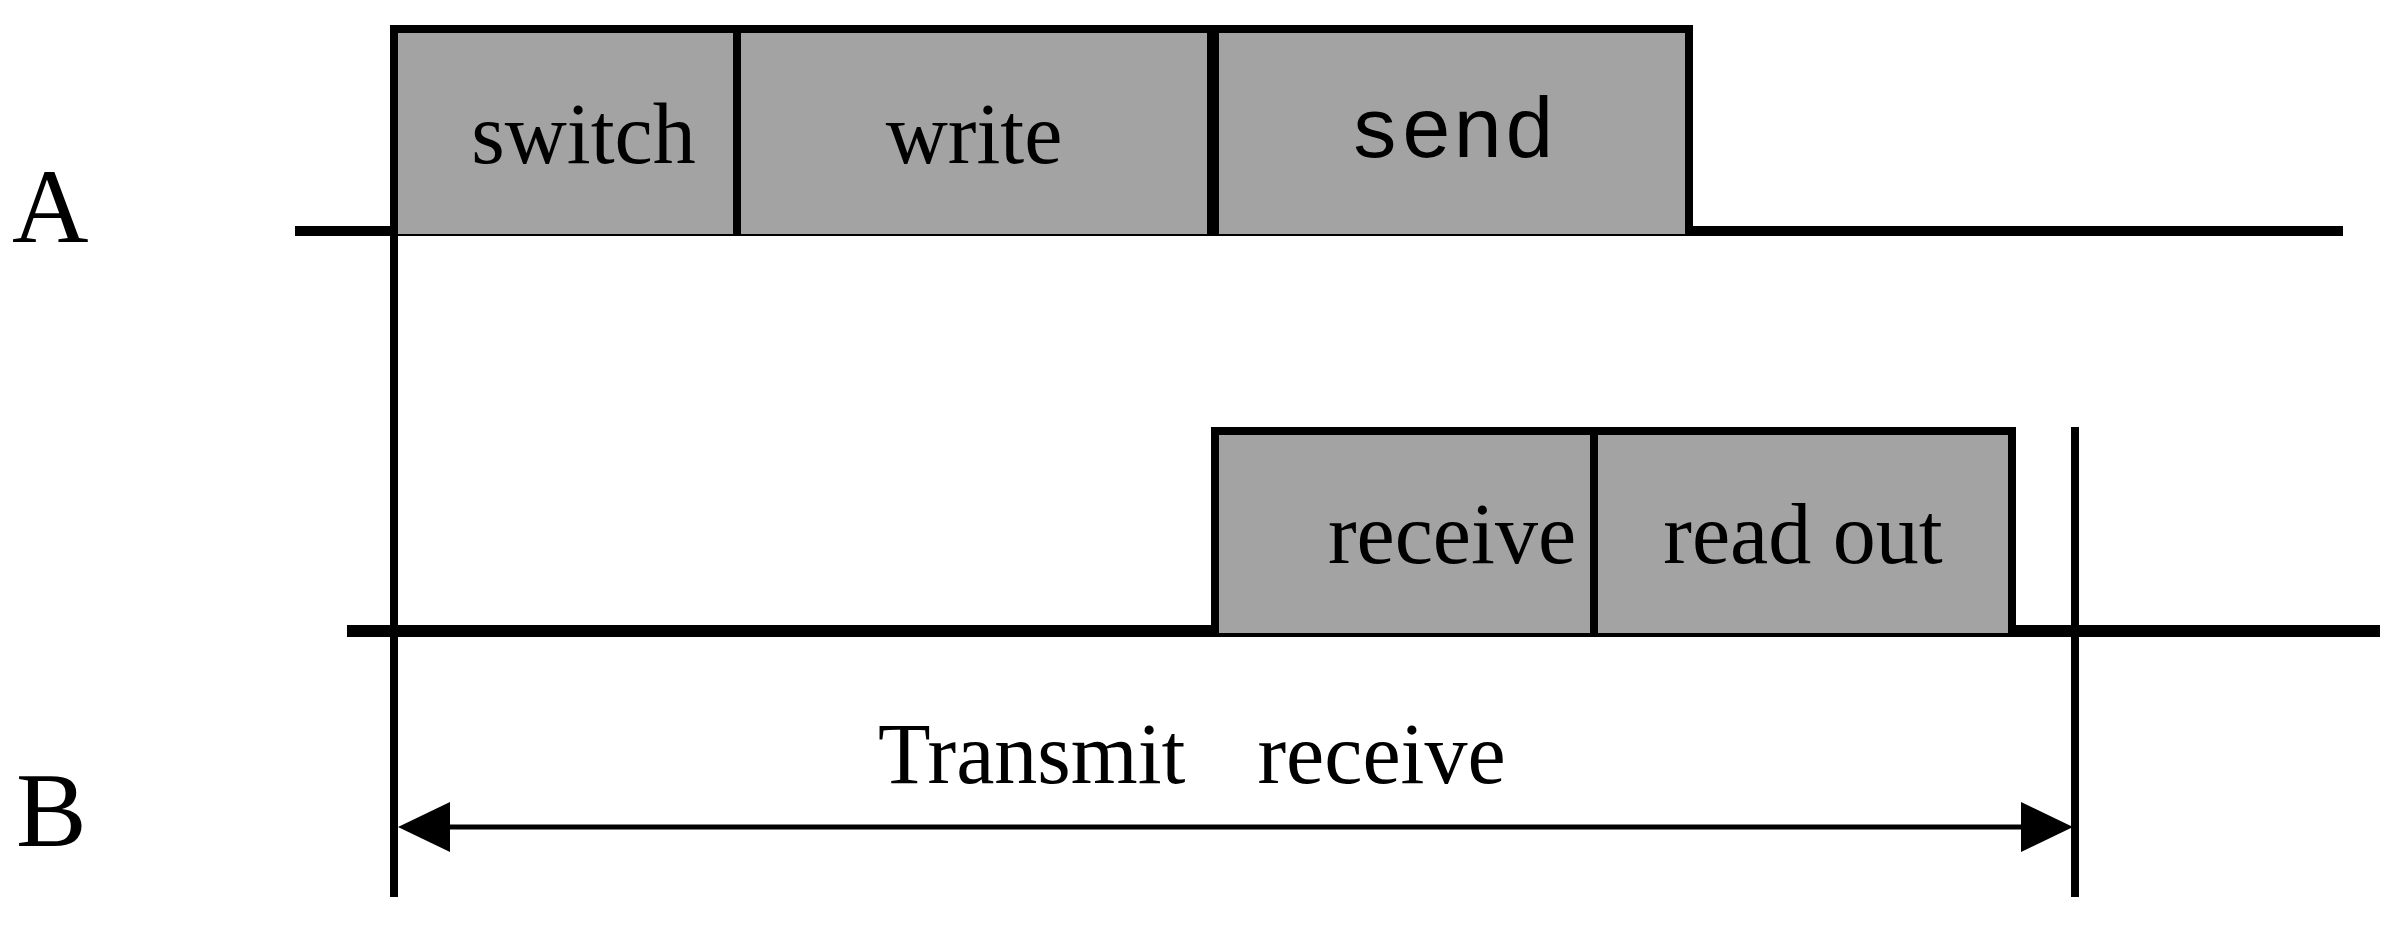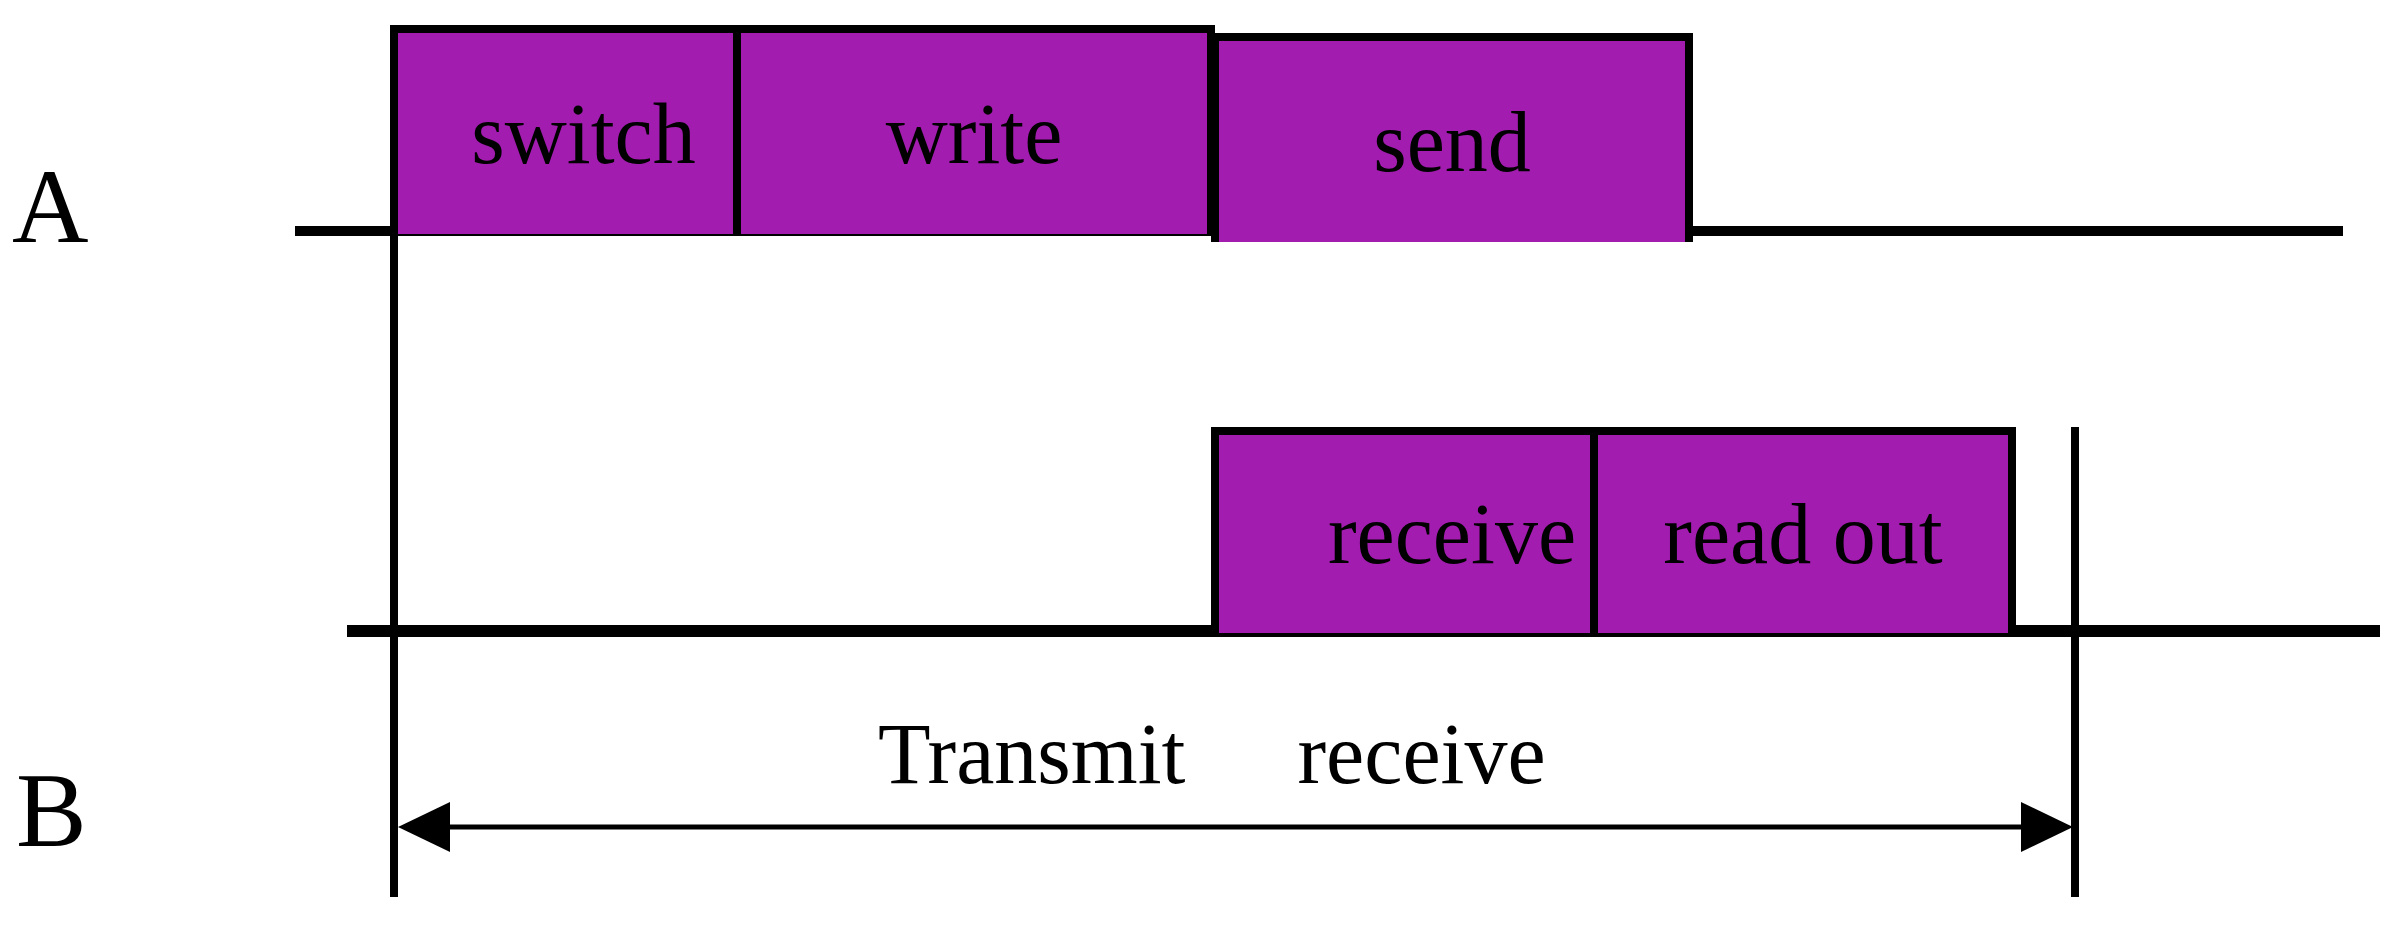--- a/index.html
+++ b/index.html
@@ -14,37 +14,37 @@
   .hline,.vline{position:absolute;background:#000000;}
   #line-a{left:295px;top:226px;width:2048px;height:10px;}
   #line-b{left:347px;top:625px;width:2033px;height:12px;}
   #vline-left{left:390px;top:25px;width:8px;height:872px;}
   #vline-right{left:2071px;top:427px;width:8px;height:470px;}
 
   .box{
     position:absolute;
     border:8px solid #000000;
     border-bottom:none;
-    background:#a21caf;
+    background:#a3a3a3;
     display:flex;align-items:center;justify-content:center;
     font-size:86px;line-height:1;white-space:nowrap;
   }
   #box-switch {left:390px; top:25px; width:371px;height:201px;}
   #box-write  {left:733px; top:25px; width:466px;height:201px;}
-  #box-send   {left:1211px;top:33px; width:466px;height:201px;}
+  #box-send   {left:1211px;top:25px; width:466px;height:201px;font-family:Liberation Mono, monospace;}
   #box-receive{left:1211px;top:427px;width:466px;height:198px;}
   #box-readout{left:1590px;top:427px;width:410px;height:198px;}
 
   .tl-label{position:absolute;font-size:106px;line-height:1;}
   #label-a{left:12px;top:154px;}
   #label-b{left:16px;top:758px;}
 
   .span-text{
     position:absolute;left:878px;top:711px;
-    display:flex;gap:112px;
+    display:flex;gap:72px;
     font-size:86px;line-height:1;white-space:nowrap;text-align:right;
   }
   .arrow-svg{position:absolute;left:396px;top:798px;}
 </style>
 </head>
 <body>
 
 <div class="canvas">
 
   <div class="tl-label" id="label-a">A</div>

